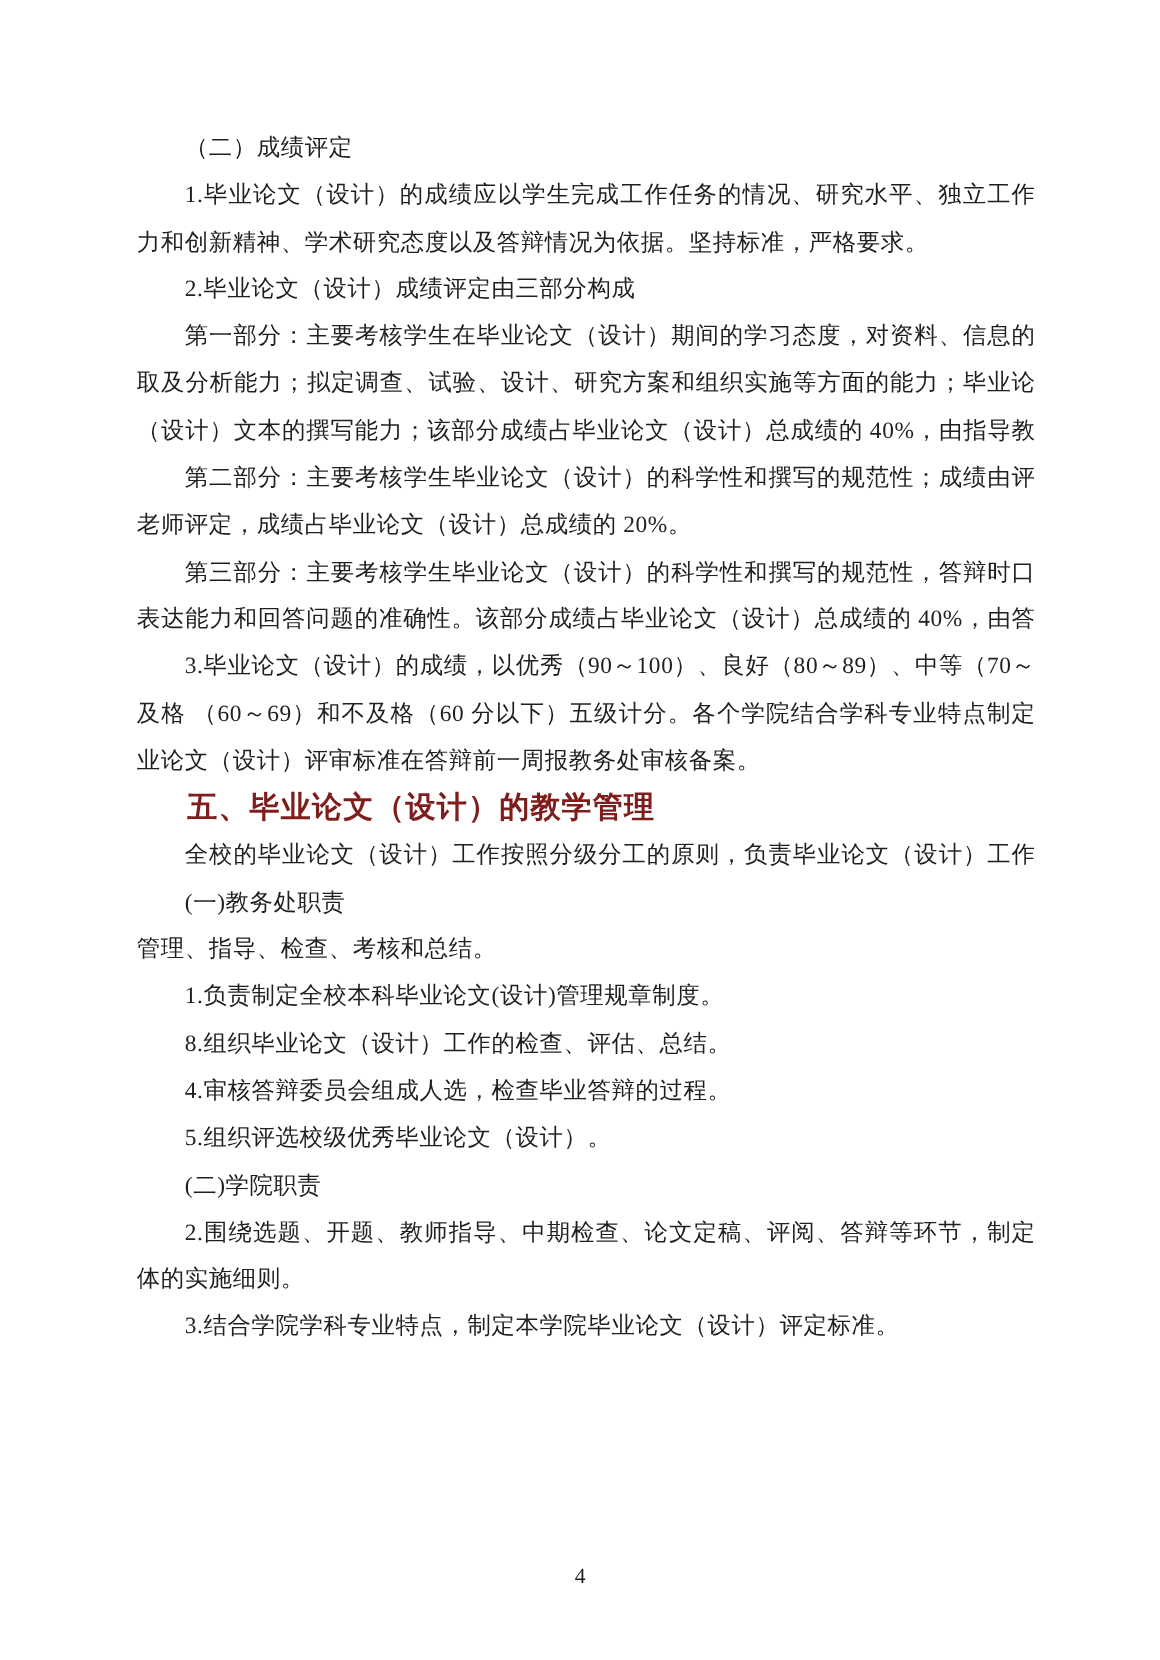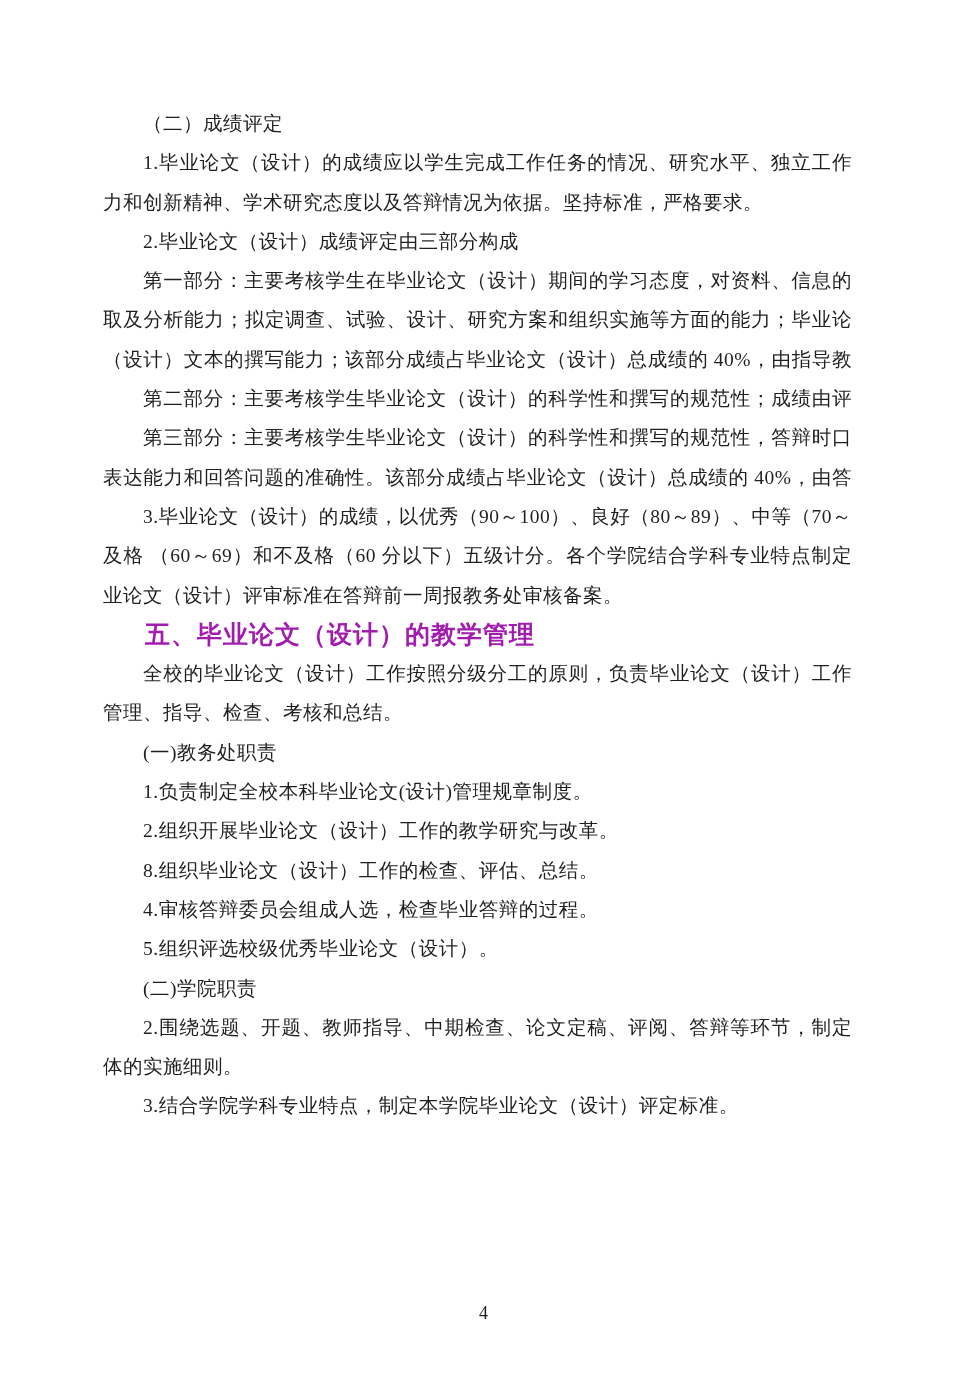--- a/index.html
+++ b/index.html
@@ -12,21 +12,21 @@
     position: relative;
     width: 967px;
     height: 1383px;
     background: #ffffff;
     overflow: hidden;
     font-family: "Liberation Serif", "DejaVu Serif", serif;
     color: #1f1f1f;
   }
   .content {
     position: absolute;
-    left: 103px;
+    left: 114px;
     top: 104px;
     width: 749px;
   }
   .line {
     height: 39.3px;
     line-height: 39.3px;
     font-size: 19.5px;
     letter-spacing: 0.5px;
     overflow: hidden;
   }
@@ -35,21 +35,21 @@
   }
   .line.fill {
     text-align: justify;
     text-align-last: justify;
     text-justify: inter-character;
   }
   .line.heading {
     font-family: "Liberation Sans", "DejaVu Sans", sans-serif;
     font-weight: bold;
     font-size: 25px;
-    color: #a21caf;
+    color: #7f1d1d;
     text-indent: 42px;
     letter-spacing: 1px;
   }
   .footer {
     position: absolute;
     top: 1300px;
     left: 0;
     width: 100%;
     text-align: center;
     font-size: 18px;
@@ -63,31 +63,31 @@
 <div class="page">
   <div class="content">
       <div class="line indent">（二）成绩评定</div>
       <div class="line indent fill">1.毕业论文（设计）的成绩应以学生完成工作任务的情况、研究水平、独立工作能</div>
       <div class="line">力和创新精神、学术研究态度以及答辩情况为依据。坚持标准，严格要求。</div>
       <div class="line indent">2.毕业论文（设计）成绩评定由三部分构成</div>
       <div class="line indent fill">第一部分：主要考核学生在毕业论文（设计）期间的学习态度，对资料、信息的获</div>
       <div class="line fill">取及分析能力；拟定调查、试验、设计、研究方案和组织实施等方面的能力；毕业论文</div>
       <div class="line fill">（设计）文本的撰写能力；该部分成绩占毕业论文（设计）总成绩的 40%，由指导教师</div>
       <div class="line indent fill">第二部分：主要考核学生毕业论文（设计）的科学性和撰写的规范性；成绩由评阅</div>
+      <div class="line">老师评定，成绩占毕业论文（设计）总成绩的 20%。</div>
       <div class="line indent fill">第三部分：主要考核学生毕业论文（设计）的科学性和撰写的规范性，答辩时口头</div>
       <div class="line fill">表达能力和回答问题的准确性。该部分成绩占毕业论文（设计）总成绩的 40%，由答辩</div>
       <div class="line indent fill">3.毕业论文（设计）的成绩，以优秀（90～100）、良好（80～89）、中等（70～79）、</div>
       <div class="line fill">及格 （60～69）和不及格（60 分以下）五级计分。各个学院结合学科专业特点制定毕</div>
       <div class="line">业论文（设计）评审标准在答辩前一周报教务处审核备案。</div>
       <div class="line heading indent">五、毕业论文（设计）的教学管理</div>
       <div class="line indent fill">全校的毕业论文（设计）工作按照分级分工的原则，负责毕业论文（设计）工作的</div>
+      <div class="line indent">(一)教务处职责</div>
       <div class="line">管理、指导、检查、考核和总结。</div>
-      <div class="line indent">(一)教务处职责</div>
       <div class="line indent">1.负责制定全校本科毕业论文(设计)管理规章制度。</div>
-      <div class="line indent">2.组织开展毕业论文（设计）工作的教学研究与改革。</div>
       <div class="line indent">8.组织毕业论文（设计）工作的检查、评估、总结。</div>
       <div class="line indent">4.审核答辩委员会组成人选，检查毕业答辩的过程。</div>
       <div class="line indent">5.组织评选校级优秀毕业论文（设计）。</div>
       <div class="line indent">(二)学院职责</div>
       <div class="line indent fill">2.围绕选题、开题、教师指导、中期检查、论文定稿、评阅、答辩等环节，制定具</div>
       <div class="line">体的实施细则。</div>
       <div class="line indent">3.结合学院学科专业特点，制定本学院毕业论文（设计）评定标准。</div>
     </div>
   <div class="footer">4</div>
 </div>

